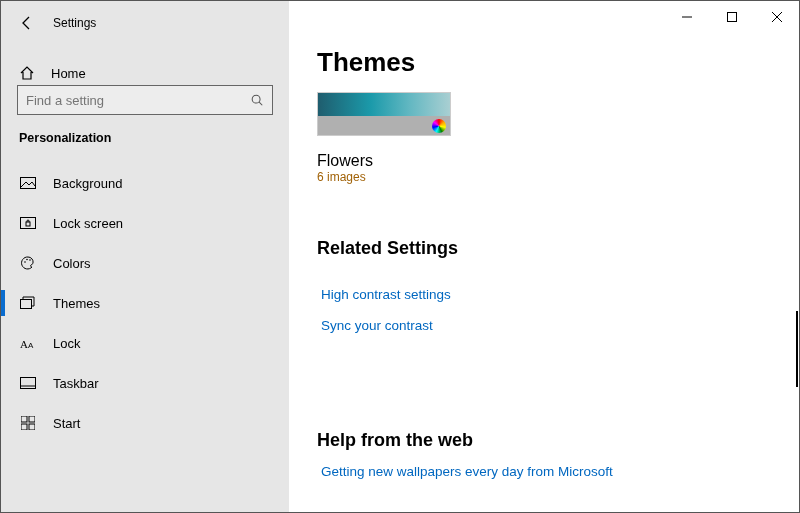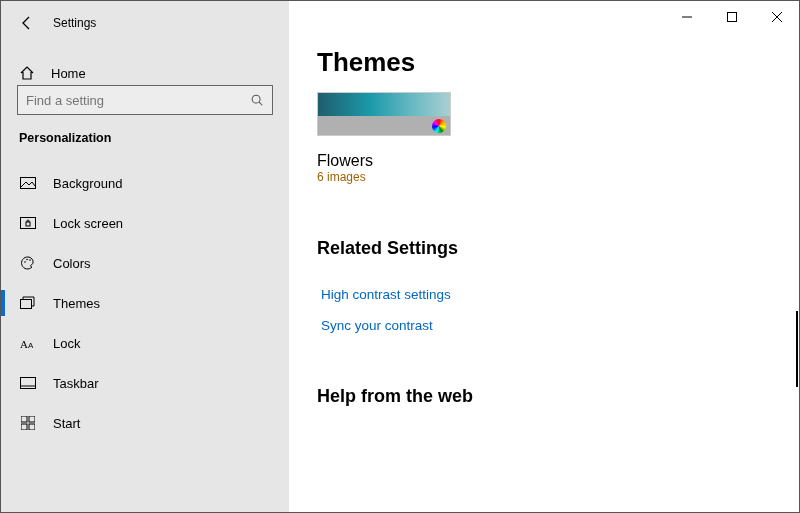--- a/index.html
+++ b/index.html
@@ -73,21 +73,21 @@
     border: 1px solid #ccc;
   }
   .theme-img .top { position:absolute; inset:0; height:55%;
     background: linear-gradient(90deg,#1f5d6e 0%, #1b9aaa 40%, #64b8c2 70%, #a9cfd2 100%); }
   .theme-img .bottom { position:absolute; left:0; right:0; bottom:0; height:45%; background:#b0b0b0; }
   .theme-img .wheel { position:absolute; right:4px; bottom:2px; width:14px; height:14px; border-radius:50%;
     background: conic-gradient(red,orange,yellow,green,cyan,blue,magenta,red); }
   .theme-name { margin-top: 16px; font-size: 16px; }
   .theme-sub  { font-size: 12px; color: #a16207; }
   .sect-head { font-size: 18px; font-weight: 600; margin-top: 54px; }
-  .sect-head.help { margin-top: 40px; }
+  .sect-head.help { margin-top: 84px; }
   .linklist { margin-top: 10px; }
   .linklist a {
     display: inline-block; color: #0067c0; text-decoration: none;
     font-size: 13.5px; padding: 3px 4px; margin-bottom: 10px;
   }
   .highlight { border: 2.5px solid #e60000; padding: 2px 5px; }
   .scroll-indicator { position:absolute; right:1px; top:310px; width:2px; height:76px; background:#000; }
   svg { display:block; }
 </style>
 </head>
@@ -231,15 +231,18 @@
   </div>
 
   <div class="sect-head">Related Settings</div>
   <div class="linklist">
     <br>
     <a href="#">High contrast settings</a><br>
     <a href="#">Sync your contrast</a>
   </div>
 
   <div class="sect-head help">Help from the web</div>
+  <div class="linklist">
+    <a href="#">Getting new wallpapers every day from Microsoft</a>
+  </div>
 
   <div class="scroll-indicator"></div>
 </div>
 
 </body></html>

